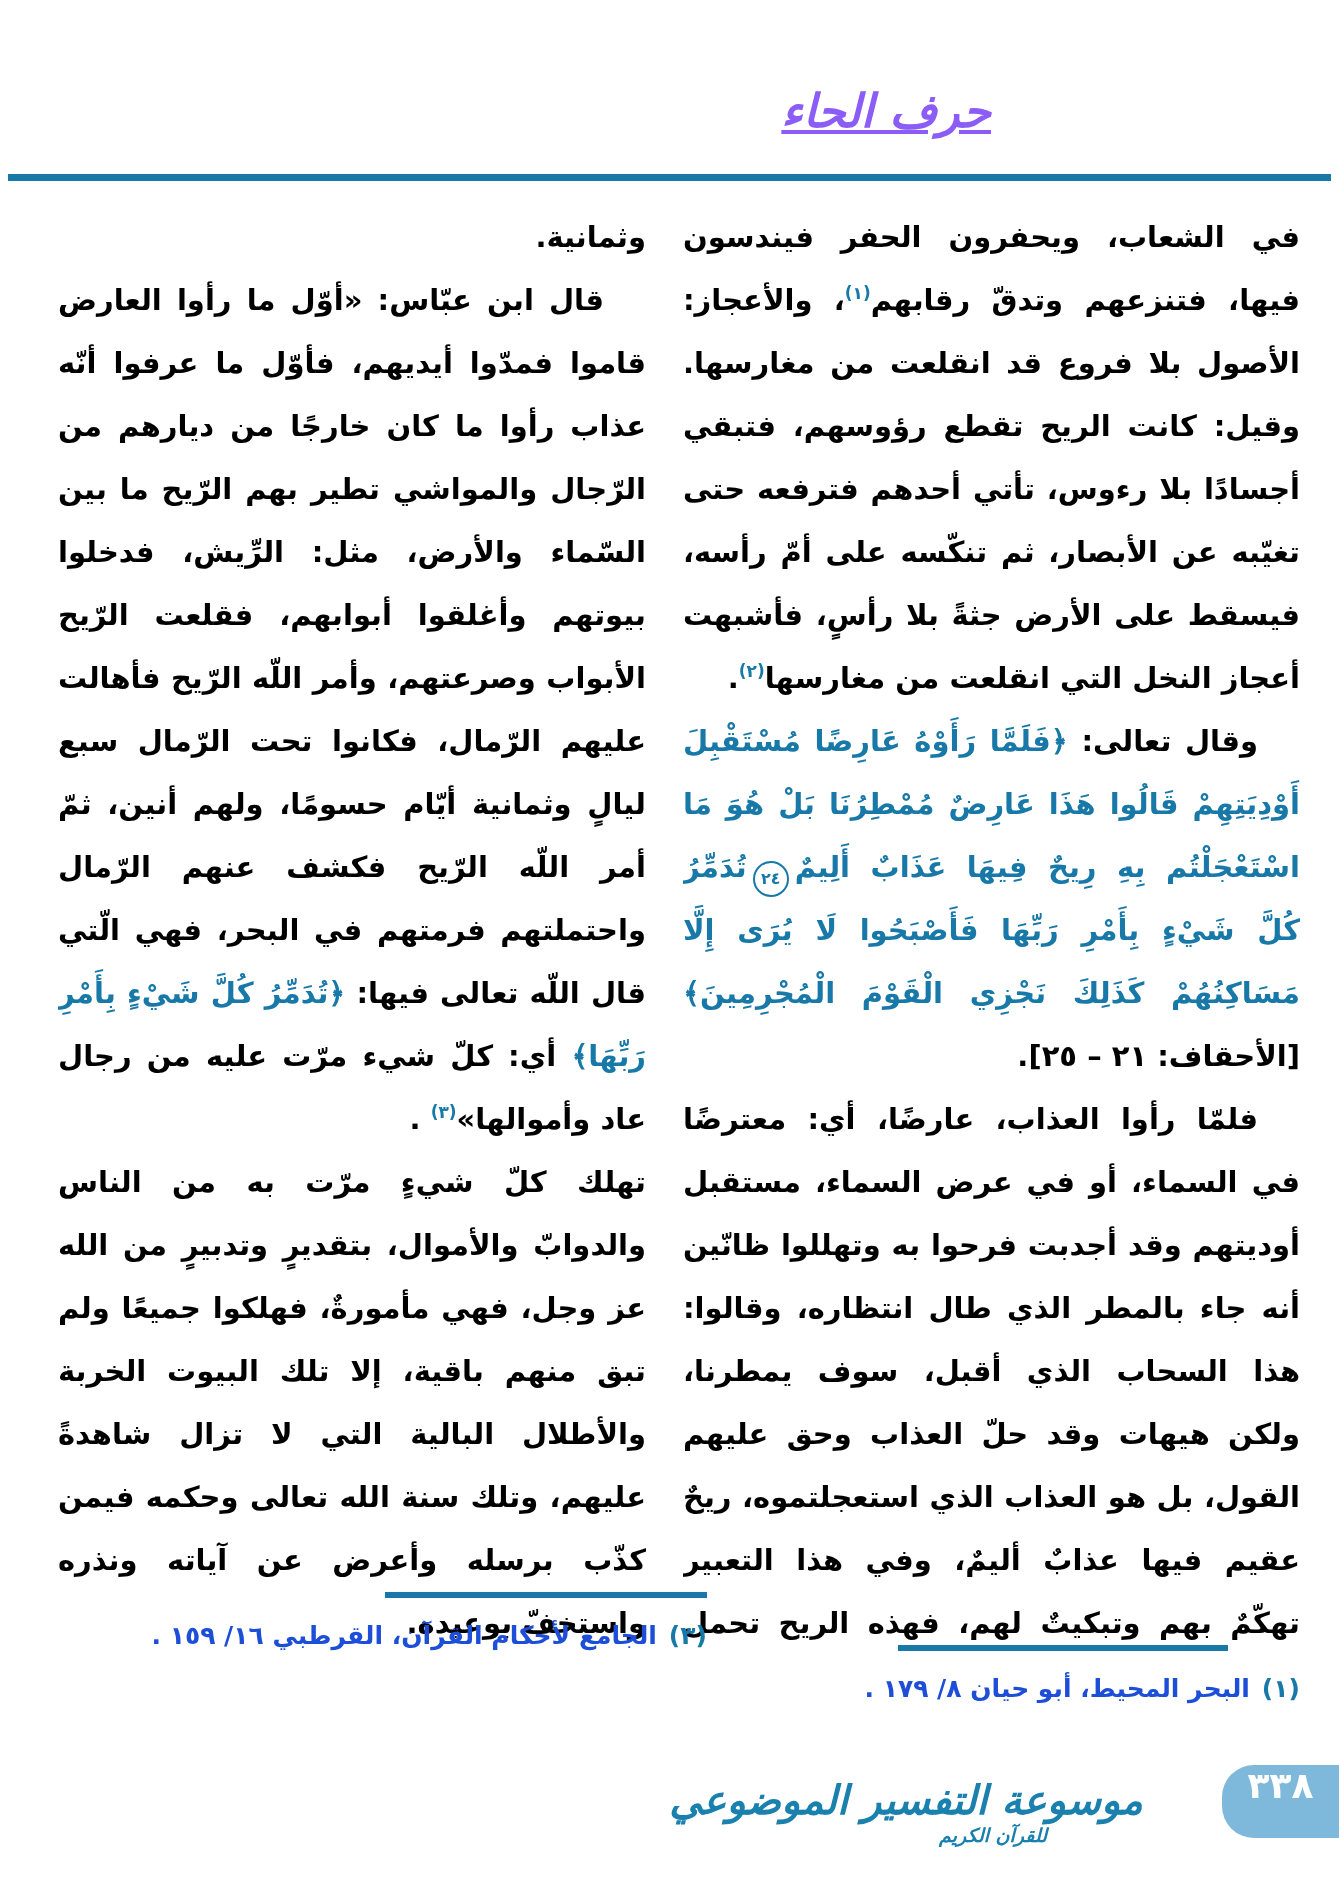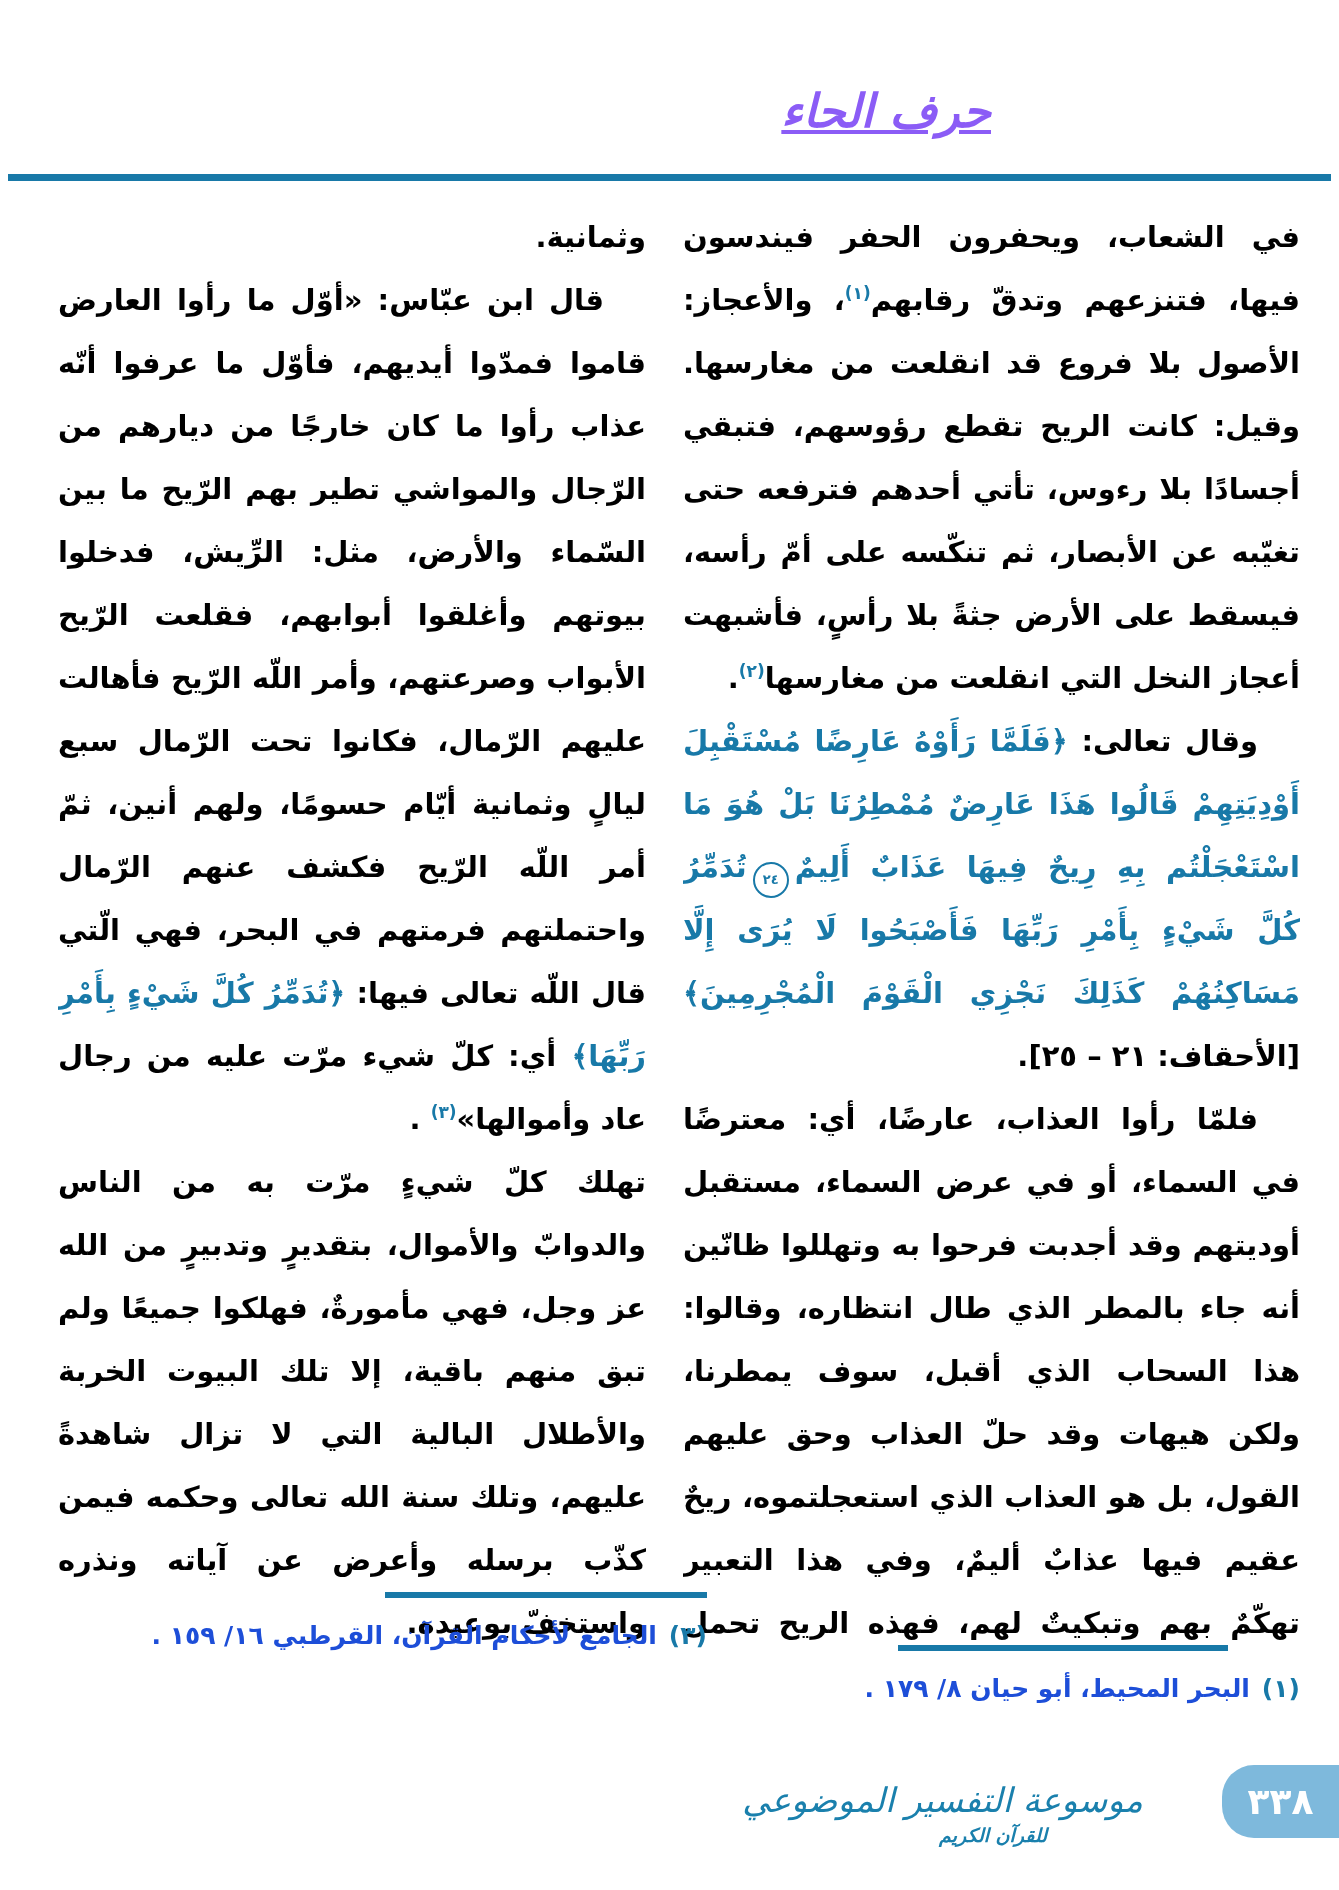--- a/index.html
+++ b/index.html
@@ -70,21 +70,21 @@
   }
   .sg-a {
     display: inline-block;
     box-sizing: border-box;
     width: 36px;
     height: 36px;
     line-height: 31px;
     border: 2px solid #1879A8;
     border-radius: 50%;
     text-align: center;
-    font-size: 13px;
+    font-size: 16px;
     color: #1879A8;
     margin: 0 6px;
     vertical-align: -7px;
     text-indent: 0;
   }
   
   .footnotes {
     position: absolute;
     font-weight: bold;
   }
@@ -119,43 +119,43 @@
   
   .footer-logo {
     position: absolute;
     top: 1778px;
     right: 196px;
     width: 300px;
     text-align: center;
     color: #1A80AD;
   }
   .logo-main {
-    font-size: 34px;
-    font-weight: normal;
+    font-size: 40px;
+    font-weight: bold;
     font-style: italic;
     letter-spacing: -2px;
     line-height: 44px;
     white-space: nowrap;
   }
   .logo-sub {
     font-size: 19px;
     font-weight: bold;
     font-style: italic;
     line-height: 26px;
   }
   .page-number-box {
     position: absolute;
     top: 1765px;
     right: 0;
     width: 117px;
     height: 73px;
     background: #7EB9DC;
     border-radius: 32px 0 0 32px;
     display: flex;
-    align-items: center;
+    align-items: flex-start;
     justify-content: center;
   }
   .page-number {
     color: #ffffff;
     font-size: 36px;
     font-weight: bold;
     letter-spacing: 2px;
   }
 </style>
 </head>

